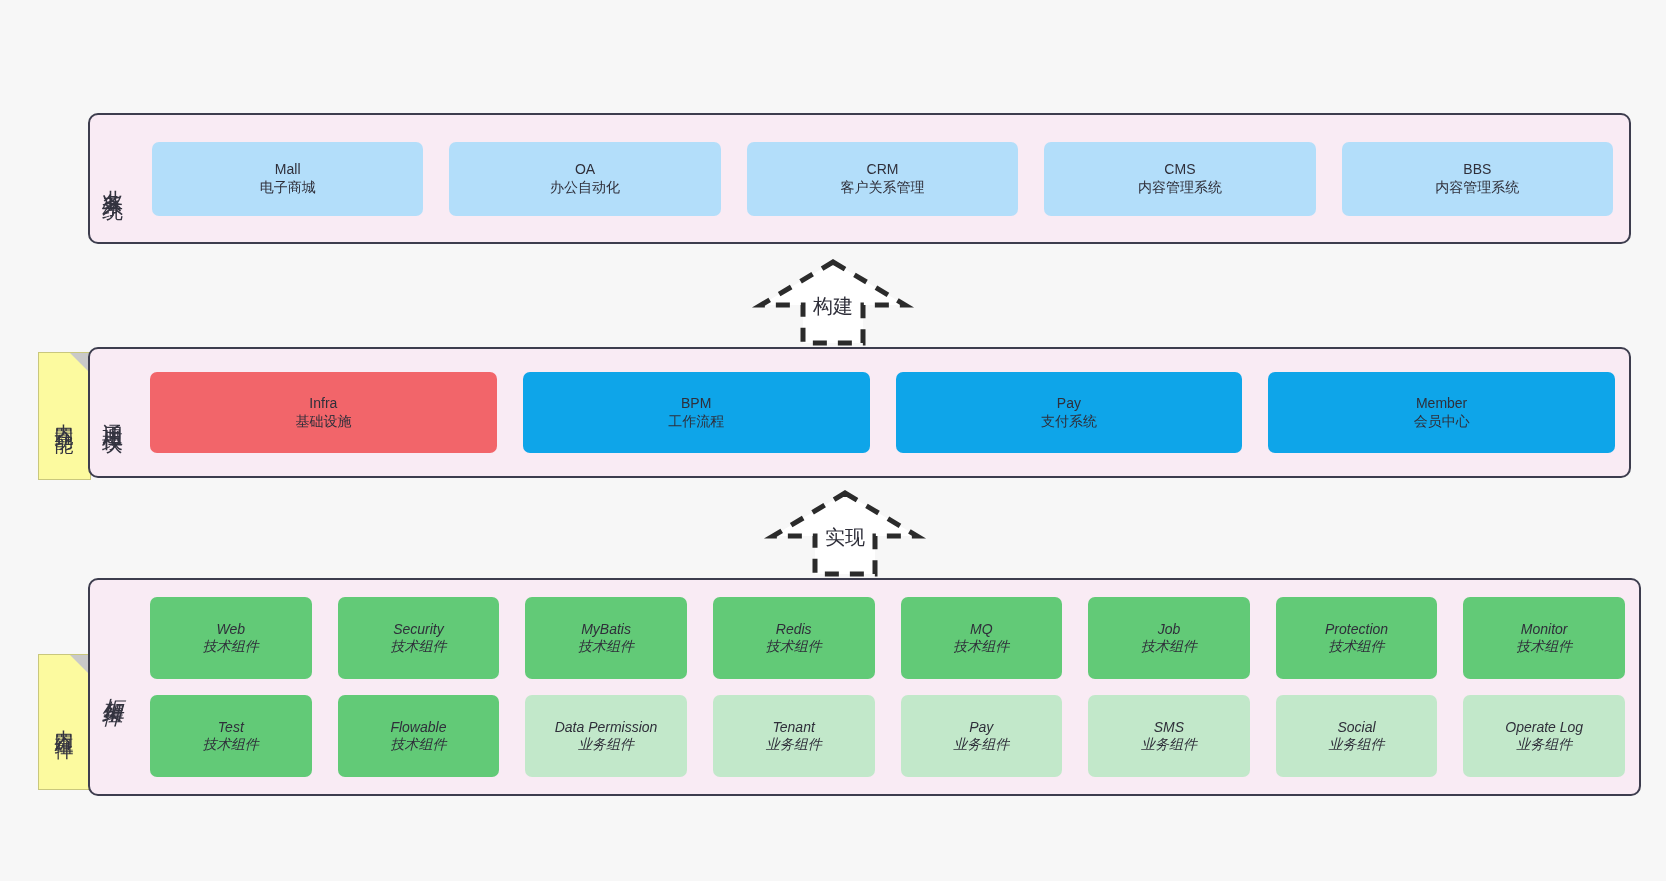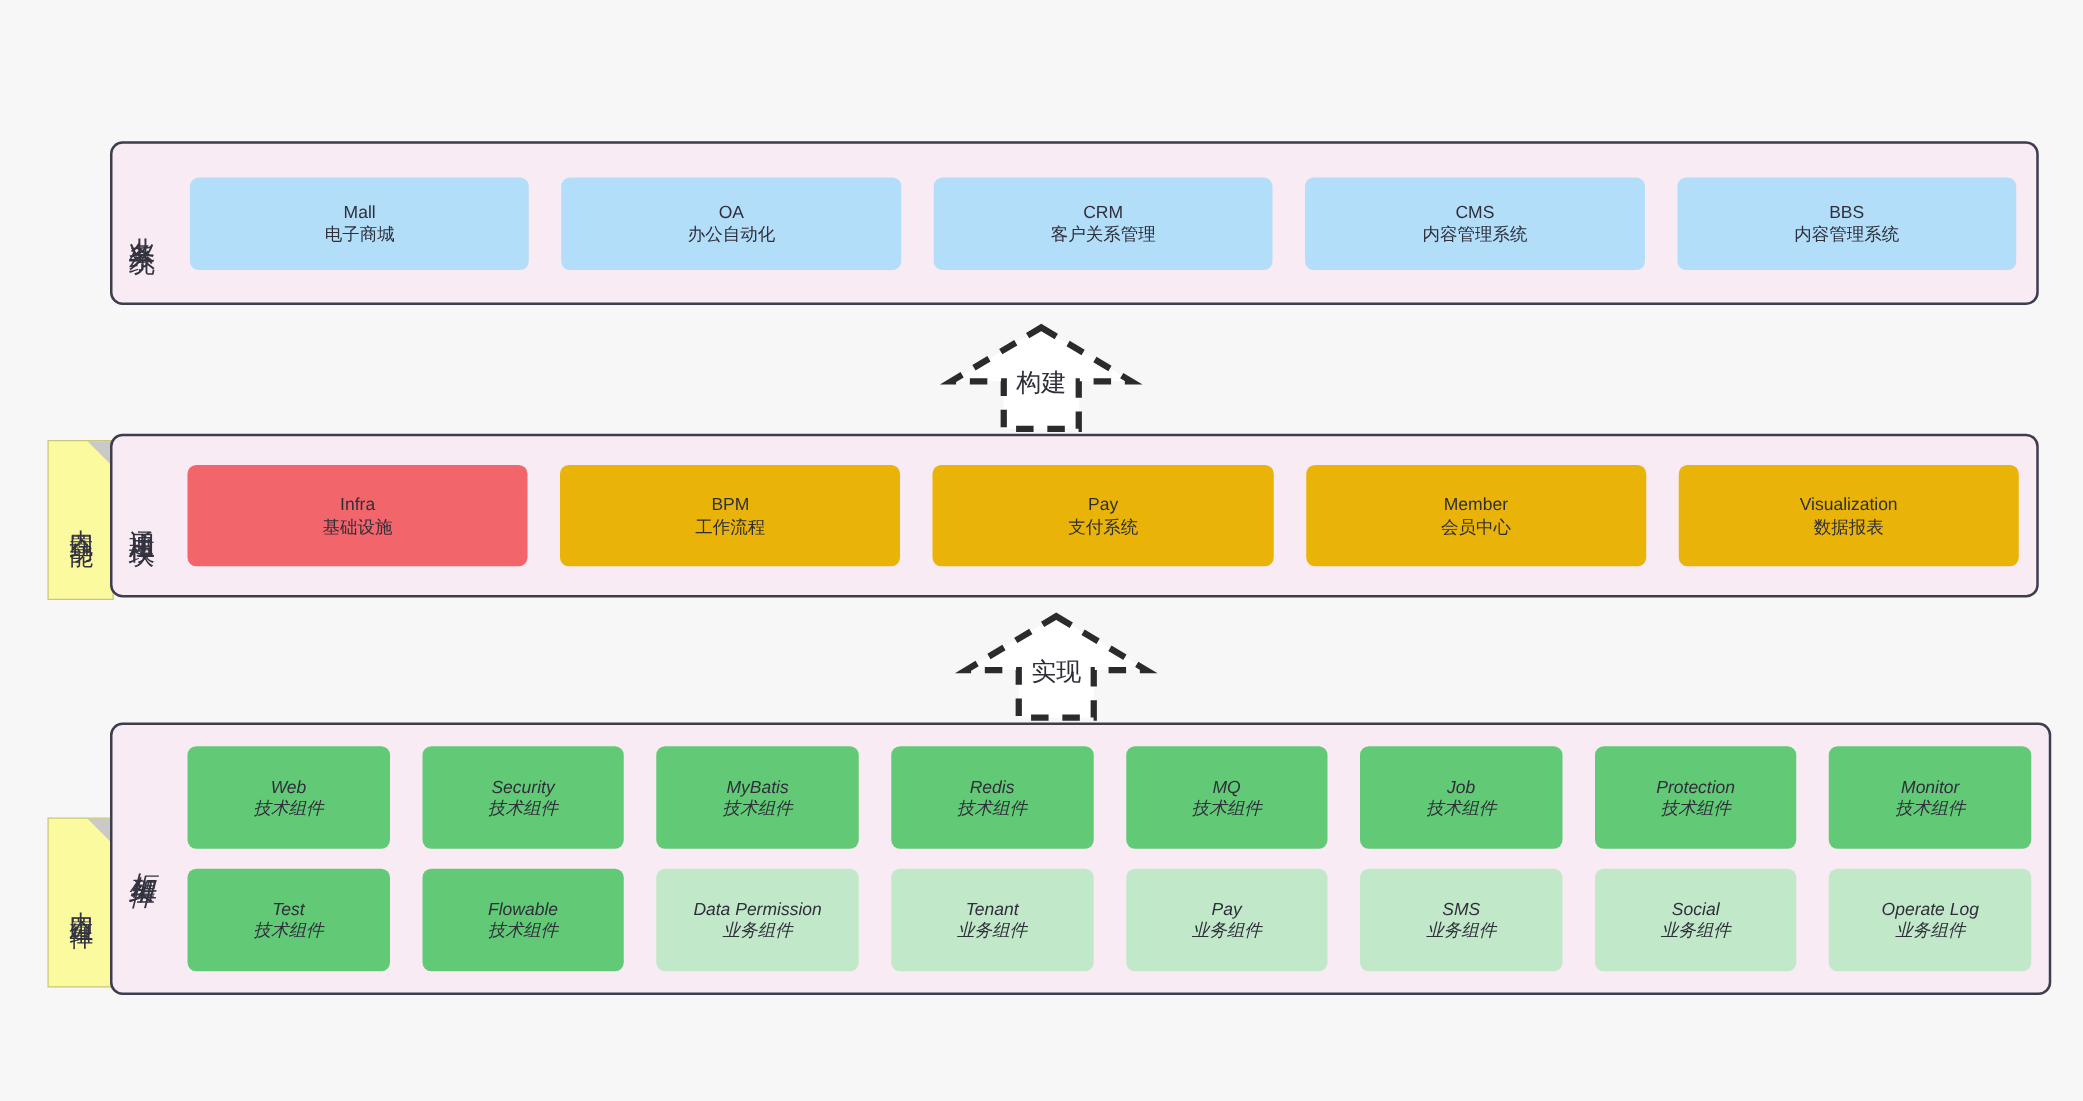--- a/index.html
+++ b/index.html
@@ -60,21 +60,21 @@
     color: #2f2f3a;
     text-align: left;
     padding: 6px 4px;
   }
   .cell .l1 { white-space: normal; }
   .cell .l2 { white-space: nowrap; }
 
   
   .c-blue       { background: #b3defa; }
   .c-red        { background: #f2656a; }
-  .c-pink       { background: #eab308; }
+  .c-pink       { background: #0ea5e9; }
   .c-green      { background: #62ca77; }
   .c-greenlight { background: #c2e8ca; }
 
   
   #layer-business   { left: 88px;  top: 113px; width: 1543px; height: 131px; }
   #layer-business .layer-body  { padding: 0 16px; }
   #layer-business .cell        { height: 74px; }
 
   #layer-modules    { left: 88px;  top: 347px; width: 1543px; height: 131px; }
   #layer-modules .cell         { height: 81px; }
@@ -188,24 +188,20 @@
           <span class="l2">工作流程</span>
         </div>
         <div class="cell c-pink">
           <span class="l1">Pay</span>
           <span class="l2">支付系统</span>
         </div>
         <div class="cell c-pink">
           <span class="l1">Member</span>
           <span class="l2">会员中心</span>
         </div>
-        <div class="cell c-pink">
-          <span class="l1">Visualization</span>
-          <span class="l2">数据报表</span>
-        </div>
       </div>
     </div>
   </div>
 
   <div class="arrow" id="arrow-impl">
     <svg width="150" height="86" viewBox="0 0 150 86" aria-hidden="true">
       <path d="M75 3 L147 46 L105 46 L105 84 L45 84 L45 46 L3 46 Z" fill="#ffffff" stroke="#2b2b2b" stroke-width="5" stroke-dasharray="14,11" stroke-linejoin="miter"></path>
     </svg>
     <span class="arrow-label">实现</span>
   </div>

